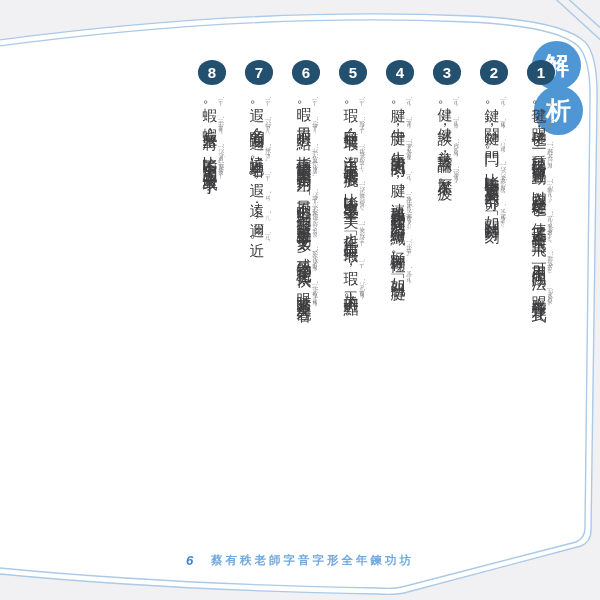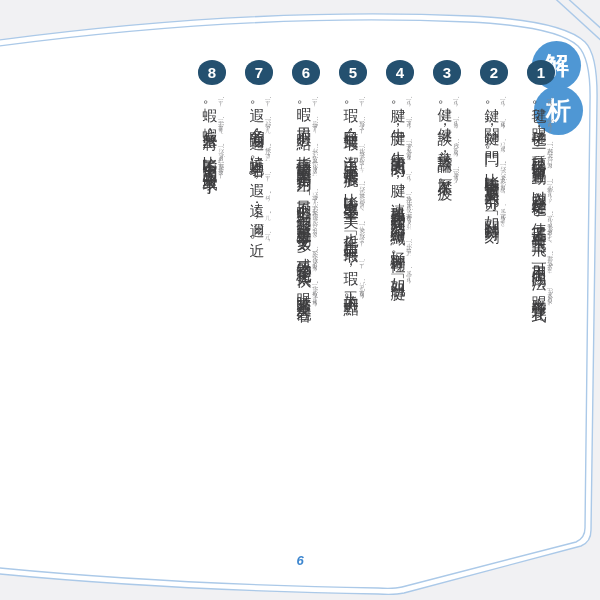--- a/index.html
+++ b/index.html
@@ -79,13 +79,14 @@
     <div class="entry"><span class="num-badge">3</span><span><ruby>健<rt>ㄐㄧㄢˋ</rt></ruby><span class="punct">。</span><ruby>健<rt>ㄐㄧㄢˋ</rt></ruby><ruby>談<rt>ㄊㄢˊ</rt></ruby><span class="punct">，</span><ruby>善<rt>ㄕㄢˋ</rt></ruby><ruby>於<rt>ㄩˊ</rt></ruby><ruby>談<rt>ㄊㄢˊ</rt></ruby><ruby>論<rt>ㄌㄨㄣˋ</rt></ruby><span class="punct">，</span><ruby>歷<rt>ㄌㄧˋ</rt></ruby><ruby>久<rt>ㄐㄧㄡˇ</rt></ruby><ruby>不<rt>ㄅㄨˊ</rt></ruby><ruby>疲<rt>ㄆㄧˊ</rt></ruby><span class="punct">。</span></span></div>
     <div class="entry"><span class="num-badge">4</span><span><ruby>腱<rt>ㄐㄧㄢˋ</rt></ruby><span class="punct">。</span><ruby>牛<rt>ㄋㄧㄡˊ</rt></ruby><ruby>腱<rt>ㄐㄧㄢˋ</rt></ruby><span class="punct">，</span><ruby>牛<rt>ㄋㄧㄡˊ</rt></ruby><ruby>小<rt>ㄒㄧㄠˇ</rt></ruby><ruby>腿<rt>ㄊㄨㄟˇ</rt></ruby><ruby>的<rt>˙ㄉㄜ</rt></ruby><ruby>肌<rt>ㄐㄧ</rt></ruby><ruby>肉<rt>ㄖㄡˋ</rt></ruby><span class="punct">。</span><ruby>腱<rt>ㄐㄧㄢˋ</rt></ruby><span class="punct">，</span><ruby>連<rt>ㄌㄧㄢˊ</rt></ruby><ruby>接<rt>ㄐㄧㄝ</rt></ruby><ruby>肌<rt>ㄐㄧ</rt></ruby><ruby>肉<rt>ㄖㄡˋ</rt></ruby><ruby>和<rt>ㄏㄢˋ</rt></ruby><ruby>骨<rt>ㄍㄨˇ</rt></ruby><ruby>頭<rt>˙ㄊㄡ</rt></ruby><ruby>的<rt>˙ㄉㄜ</rt></ruby><ruby>結<rt>ㄐㄧㄝˊ</rt></ruby><ruby>締<rt>ㄉㄧˋ</rt></ruby><ruby>組<rt>ㄗㄨˇ</rt></ruby><ruby>織<rt>ㄓ</rt></ruby><span class="punct">，</span><ruby>極<rt>ㄐㄧˊ</rt></ruby><ruby>富<rt>ㄈㄨˋ</rt></ruby><ruby>韌<rt>ㄖㄣˋ</rt></ruby><ruby>性<rt>ㄒㄧㄥˋ</rt></ruby><span class="punct">。</span><ruby>如<rt>ㄖㄨˊ</rt></ruby><span class="punct">「</span><ruby>肌<rt>ㄐㄧ</rt></ruby><ruby>腱<rt>ㄐㄧㄢˋ</rt></ruby><span class="punct">」</span><span class="punct">。</span></span></div>
     <div class="entry"><span class="num-badge">5</span><span><ruby>瑕<rt>ㄒㄧㄚˊ</rt></ruby><span class="punct">。</span><ruby>白<rt>ㄅㄞˊ</rt></ruby><ruby>璧<rt>ㄅㄧˋ</rt></ruby><ruby>無<rt>ㄨˊ</rt></ruby><ruby>瑕<rt>ㄒㄧㄚˊ</rt></ruby><span class="punct">，</span><ruby>潔<rt>ㄐㄧㄝˊ</rt></ruby><ruby>白<rt>ㄅㄞˊ</rt></ruby><ruby>玉<rt>ㄩˋ</rt></ruby><ruby>上<rt>ㄕㄤˋ</rt></ruby><ruby>毫<rt>ㄏㄠˊ</rt></ruby><ruby>無<rt>ㄨˊ</rt></ruby><ruby>瑕<rt>ㄒㄧㄚˊ</rt></ruby><ruby>疵<rt>ㄘ</rt></ruby><span class="punct">。</span><ruby>比<rt>ㄅㄧˇ</rt></ruby><ruby>喻<rt>ㄩˋ</rt></ruby><ruby>人<rt>ㄖㄣˊ</rt></ruby><ruby>或<rt>ㄏㄨㄛˋ</rt></ruby><ruby>事<rt>ㄕˋ</rt></ruby><ruby>十<rt>ㄕˊ</rt></ruby><ruby>全<rt>ㄑㄩㄢˊ</rt></ruby><ruby>十<rt>ㄕˊ</rt></ruby><ruby>美<rt>ㄇㄟˇ</rt></ruby><span class="punct">。</span><ruby>也<rt>ㄧㄝˇ</rt></ruby><ruby>作<rt>ㄗㄨㄛˋ</rt></ruby><span class="punct">「</span><ruby>白<rt>ㄅㄞˊ</rt></ruby><ruby>玉<rt>ㄩˋ</rt></ruby><ruby>無<rt>ㄨˊ</rt></ruby><ruby>瑕<rt>ㄒㄧㄚˊ</rt></ruby><span class="punct">」</span><span class="punct">。</span><ruby>瑕<rt>ㄒㄧㄚˊ</rt></ruby><span class="punct">，</span><ruby>玉<rt>ㄩˋ</rt></ruby><ruby>上<rt>ㄕㄤˋ</rt></ruby><ruby>的<rt>˙ㄉㄜ</rt></ruby><ruby>斑<rt>ㄅㄢ</rt></ruby><ruby>點<rt>ㄉㄧㄢˇ</rt></ruby><span class="punct">。</span></span></div>
     <div class="entry"><span class="num-badge">6</span><span><ruby>暇<rt>ㄒㄧㄚˊ</rt></ruby><span class="punct">。</span><ruby>日<rt>ㄖˋ</rt></ruby><ruby>不<rt>ㄅㄨˋ</rt></ruby><ruby>暇<rt>ㄒㄧㄚˊ</rt></ruby><ruby>給<rt>ㄐㄧˇ</rt></ruby><span class="punct">，</span><ruby>指<rt>ㄓˇ</rt></ruby><ruby>事<rt>ㄕˋ</rt></ruby><ruby>情<rt>ㄑㄧㄥˊ</rt></ruby><ruby>繁<rt>ㄈㄢˊ</rt></ruby><ruby>重<rt>ㄓㄨㄥˋ</rt></ruby><ruby>時<rt>ㄕˊ</rt></ruby><ruby>間<rt>ㄐㄧㄢ</rt></ruby><ruby>不<rt>ㄅㄨˊ</rt></ruby><ruby>夠<rt>ㄍㄡˋ</rt></ruby><ruby>用<rt>ㄩㄥˋ</rt></ruby><span class="punct">。</span><span class="punct">「</span><ruby>目<rt>ㄇㄨˋ</rt></ruby><ruby>不<rt>ㄅㄨˋ</rt></ruby><ruby>暇<rt>ㄒㄧㄚˊ</rt></ruby><ruby>給<rt>ㄐㄧˇ</rt></ruby><span class="punct">」</span><ruby>則<rt>ㄗㄜˊ</rt></ruby><ruby>形<rt>ㄒㄧㄥˊ</rt></ruby><ruby>容<rt>ㄖㄨㄥˊ</rt></ruby><ruby>眼<rt>ㄧㄢˇ</rt></ruby><ruby>前<rt>ㄑㄧㄢˊ</rt></ruby><ruby>美<rt>ㄇㄟˇ</rt></ruby><ruby>好<rt>ㄏㄠˇ</rt></ruby><ruby>事<rt>ㄕˋ</rt></ruby><ruby>物<rt>ㄨˋ</rt></ruby><ruby>太<rt>ㄊㄞˋ</rt></ruby><ruby>多<rt>ㄉㄨㄛ</rt></ruby><span class="punct">，</span><ruby>或<rt>ㄏㄨㄛˋ</rt></ruby><ruby>景<rt>ㄐㄧㄥˇ</rt></ruby><ruby>物<rt>ㄨˋ</rt></ruby><ruby>變<rt>ㄅㄧㄢˋ</rt></ruby><ruby>化<rt>ㄏㄨㄚˋ</rt></ruby><ruby>太<rt>ㄊㄞˋ</rt></ruby><ruby>快<rt>ㄎㄨㄞˋ</rt></ruby><span class="punct">，</span><ruby>眼<rt>ㄧㄢˇ</rt></ruby><ruby>睛<rt>ㄐㄧㄥ</rt></ruby><ruby>來<rt>ㄌㄞˊ</rt></ruby><ruby>不<rt>ㄅㄨˋ</rt></ruby><ruby>及<rt>ㄐㄧˊ</rt></ruby><ruby>觀<rt>ㄍㄨㄢ</rt></ruby><ruby>看<rt>ㄎㄢˋ</rt></ruby><span class="punct">。</span></span></div>
     <div class="entry"><span class="num-badge">7</span><span><ruby>遐<rt>ㄒㄧㄚˊ</rt></ruby><span class="punct">。</span><ruby>名<rt>ㄇㄧㄥˊ</rt></ruby><ruby>聞<rt>ㄨㄣˊ</rt></ruby><ruby>遐<rt>ㄒㄧㄚˊ</rt></ruby><ruby>邇<rt>ㄦˇ</rt></ruby><span class="punct">，</span><ruby>遠<rt>ㄩㄢˇ</rt></ruby><ruby>近<rt>ㄐㄧㄣˋ</rt></ruby><ruby>馳<rt>ㄔˊ</rt></ruby><ruby>名<rt>ㄇㄧㄥˊ</rt></ruby><span class="punct">。</span><ruby>遐<rt>ㄒㄧㄚˊ</rt></ruby><span class="punct">，</span><ruby>遠<rt>ㄩㄢˇ</rt></ruby><span class="punct">；</span><ruby>邇<rt>ㄦˇ</rt></ruby><span class="punct">，</span><ruby>近<rt>ㄐㄧㄣˋ</rt></ruby><span class="punct">。</span></span></div>
     <div class="entry"><span class="num-badge">8</span><span><ruby>蝦<rt>ㄒㄧㄚˊ</rt></ruby><span class="punct">。</span><ruby>蝦<rt>ㄒㄧㄚˊ</rt></ruby><ruby>兵<rt>ㄅㄧㄥ</rt></ruby><ruby>蟹<rt>ㄒㄧㄝˋ</rt></ruby><ruby>將<rt>ㄐㄧㄤˋ</rt></ruby><span class="punct">，</span><ruby>比<rt>ㄅㄧˇ</rt></ruby><ruby>喻<rt>ㄩˋ</rt></ruby><ruby>不<rt>ㄅㄨˋ</rt></ruby><ruby>中<rt>ㄓㄨㄥˋ</rt></ruby><ruby>用<rt>ㄩㄥˋ</rt></ruby><ruby>的<rt>˙ㄉㄜ</rt></ruby><ruby>兵<rt>ㄅㄧㄥ</rt></ruby><ruby>將<rt>ㄐㄧㄤˋ</rt></ruby><ruby>或<rt>ㄏㄨㄛˋ</rt></ruby><ruby>手<rt>ㄕㄡˇ</rt></ruby><ruby>下<rt>ㄒㄧㄚˋ</rt></ruby><span class="punct">。</span></span></div>
   </div>
 
 <div class="footer">
   <span class="pagenum">6</span>
+  <span class="booktitle">蔡有秩老師字音字形全年鍊功坊</span>
 </div>
 
 </body></html>

